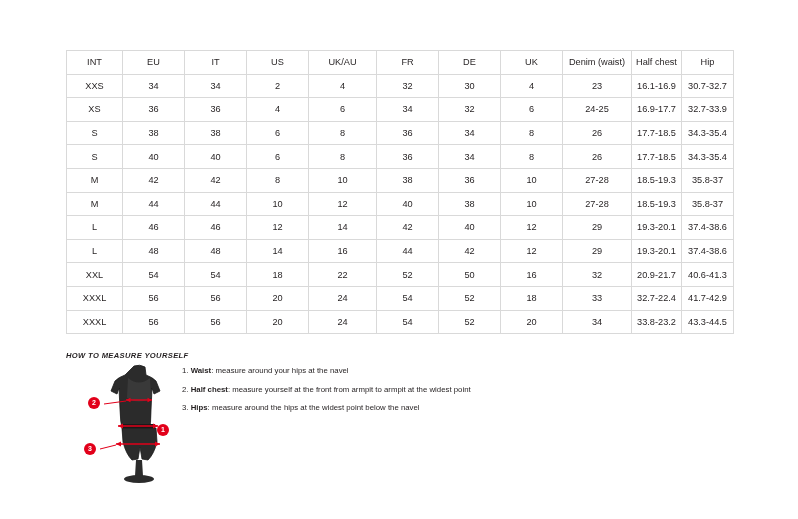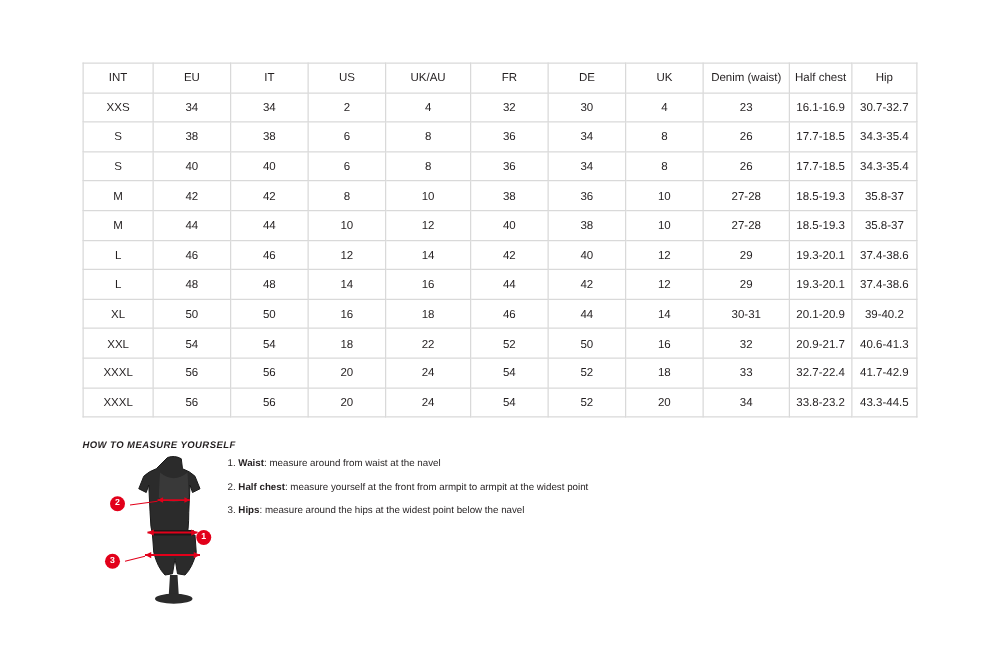--- a/index.html
+++ b/index.html
@@ -150,20 +150,33 @@
           <td>2</td>
           <td>4</td>
           <td>32</td>
           <td>30</td>
           <td>4</td>
           <td>23</td>
           <td>16.1-16.9</td>
           <td>30.7-32.7</td>
         </tr>
         <tr>
+          <td>XS</td>
+          <td>36</td>
+          <td>36</td>
+          <td>4</td>
+          <td>6</td>
+          <td>34</td>
+          <td>32</td>
+          <td>6</td>
+          <td>24-25</td>
+          <td>16.9-17.7</td>
+          <td>32.7-33.9</td>
+        </tr>
+        <tr>
           <td>S</td>
           <td>38</td>
           <td>38</td>
           <td>6</td>
           <td>8</td>
           <td>36</td>
           <td>34</td>
           <td>8</td>
           <td>26</td>
           <td>17.7-18.5</td>
@@ -228,33 +241,20 @@
           <td>14</td>
           <td>16</td>
           <td>44</td>
           <td>42</td>
           <td>12</td>
           <td>29</td>
           <td>19.3-20.1</td>
           <td>37.4-38.6</td>
         </tr>
         <tr>
-          <td>XL</td>
-          <td>50</td>
-          <td>50</td>
-          <td>16</td>
-          <td>18</td>
-          <td>46</td>
-          <td>44</td>
-          <td>14</td>
-          <td>30-31</td>
-          <td>20.1-20.9</td>
-          <td>39-40.2</td>
-        </tr>
-        <tr>
           <td>XXL</td>
           <td>54</td>
           <td>54</td>
           <td>18</td>
           <td>22</td>
           <td>52</td>
           <td>50</td>
           <td>16</td>
           <td>32</td>
           <td>20.9-21.7</td>
@@ -288,21 +288,21 @@
         </tr>
       </tbody>
     </table>
   </div>
 
   <div class="howto-title">HOW TO MEASURE YOURSELF</div>
 
   <div class="instructions">
     <p>
       <span>1.</span>
-      <b>Waist</b><span>: measure around from waist at the navel</span>
+      <b>Waist</b><span>: measure around your hips at the navel</span>
     </p>
     <p>
       <span>2.</span>
       <b>Half chest</b><span>: measure yourself at the front from armpit to armpit at the widest point</span>
     </p>
     <p>
       <span>3.</span>
       <b>Hips</b><span>: measure around the hips at the widest point below the navel</span>
     </p>
   </div>

